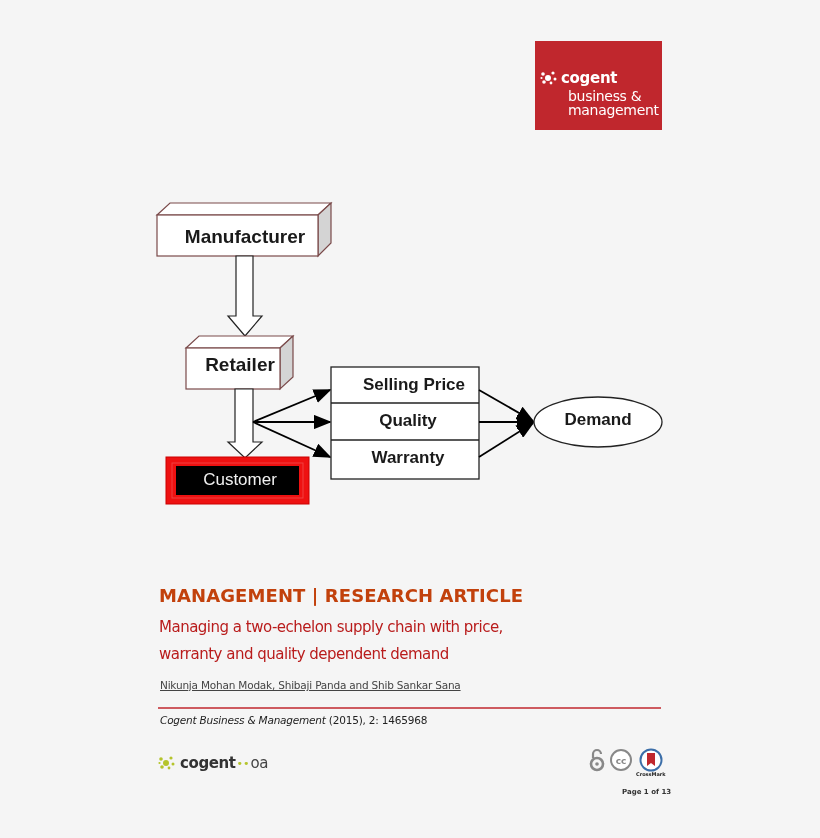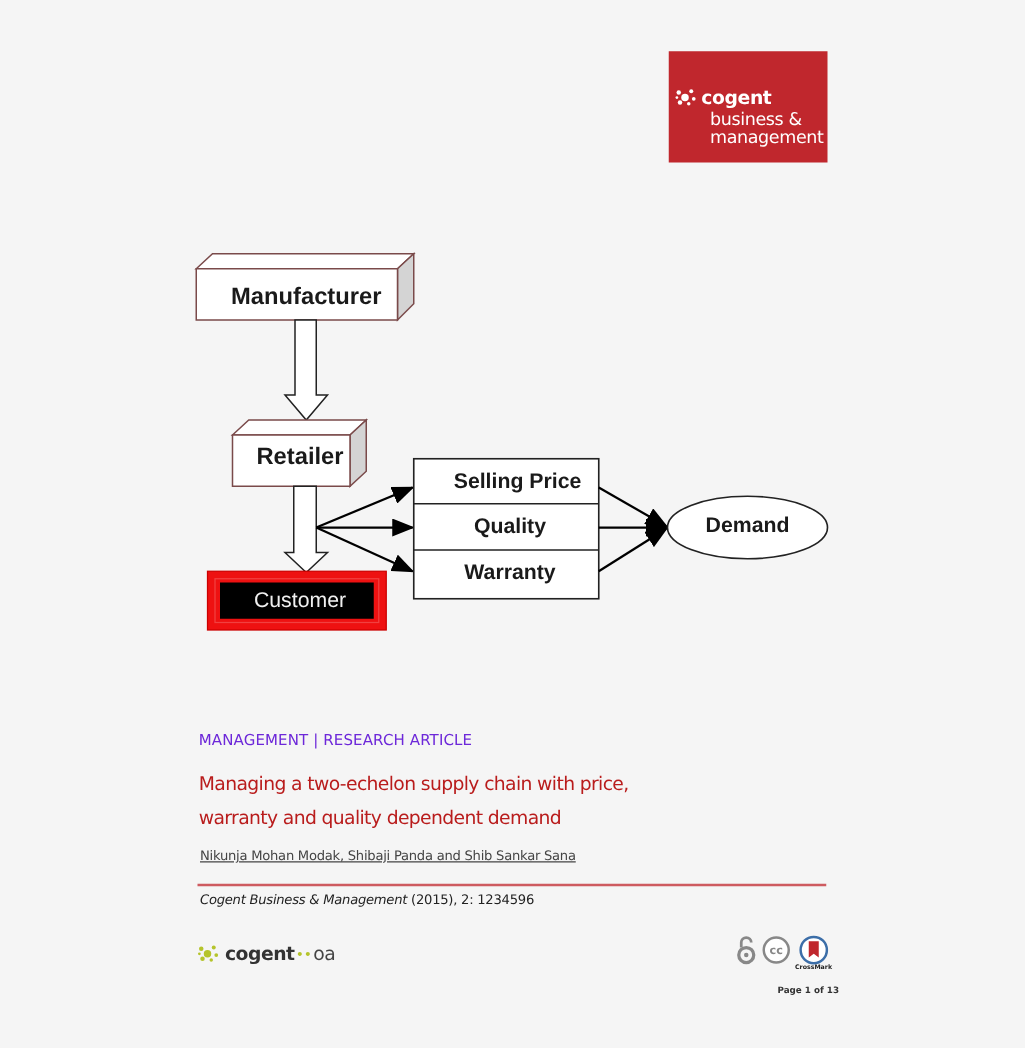--- a/index.html
+++ b/index.html
@@ -22,21 +22,21 @@
   
   #diagram { left:0; top:0; width:820px; height:560px; }
   .diagram-text {
     font-family:"Liberation Sans", sans-serif; font-weight:bold;
     fill:#1a1a1a;
   }
 
   
   #category {
     left:159px; top:585px; font-family:"DejaVu Sans", sans-serif;
-    font-weight:normal; font-size:12px; color:#6d28d9; letter-spacing:0.1px;
+    font-weight:bold; font-size:18px; color:#c2410c; letter-spacing:0.1px;
   }
   #title {
     left:159px; top:614px; width:520px;
     font-family:"DejaVu Sans", sans-serif; font-size:15px; line-height:27px;
     color:#b91c1c; letter-spacing:-0.5px;
   }
   #authors {
     left:160px; top:679px; font-size:10.5px; color:#444; letter-spacing:-0.2px;text-decoration:underline;
   }
   #rule {
@@ -136,21 +136,21 @@
 </svg>
 
 <div id="category" class="abs">MANAGEMENT | RESEARCH ARTICLE</div>
 <div id="title" class="abs">
   <div>Managing a two-echelon supply chain with price,</div>
   <div>warranty and quality dependent demand</div>
 </div>
 <div id="authors" class="abs">Nikunja Mohan Modak, Shibaji Panda and Shib Sankar Sana</div>
 <div id="rule" class="abs"></div>
 <div id="citation" class="abs">
-  <span class="journal">Cogent Business &amp; Management</span><span> (2015), 2: 1234596</span>
+  <span class="journal">Cogent Business &amp; Management</span><span> (2015), 2: 1465968</span>
 </div>
 
 <div id="oa-logo" class="abs">
   <svg width="18" height="16" viewBox="0 0 18 16">
     <circle cx="8" cy="8" r="3" fill="#b5c42b"></circle>
     <circle cx="3" cy="4" r="1.8" fill="#b5c42b"></circle>
     <circle cx="13" cy="3" r="1.6" fill="#b5c42b"></circle>
     <circle cx="15" cy="9" r="1.5" fill="#b5c42b"></circle>
     <circle cx="4" cy="12" r="1.8" fill="#b5c42b"></circle>
     <circle cx="11" cy="13" r="1.4" fill="#b5c42b"></circle>

